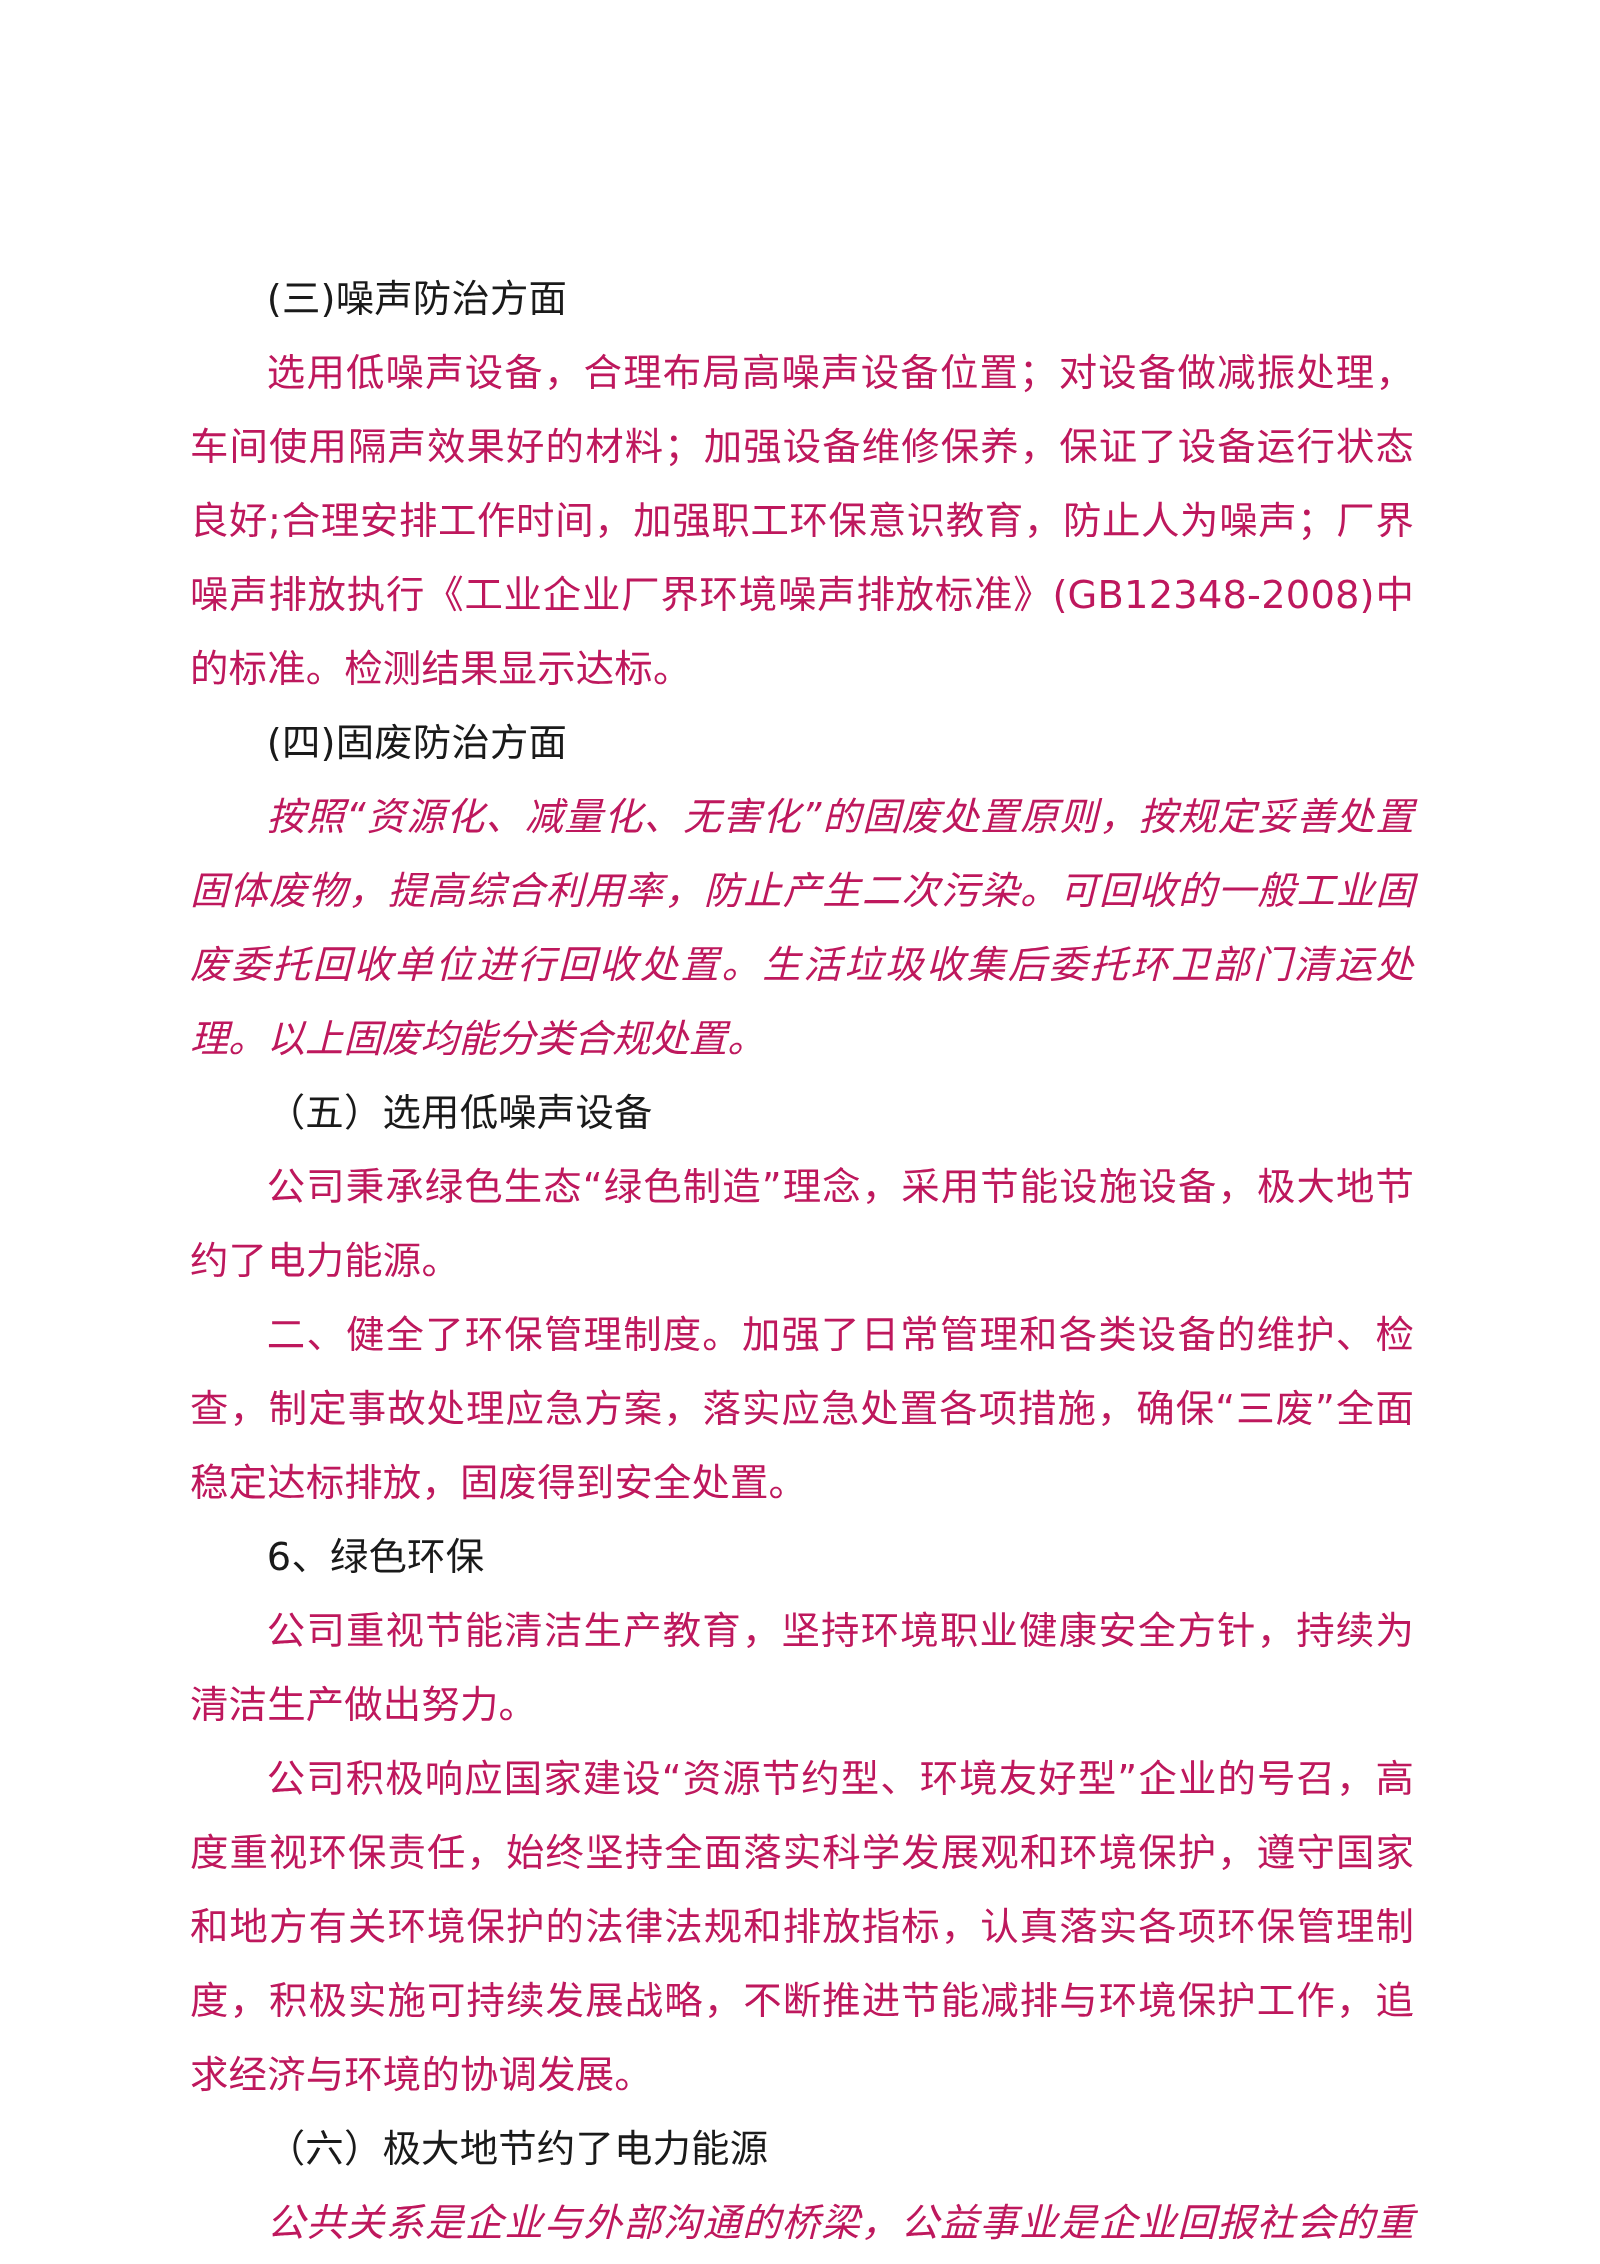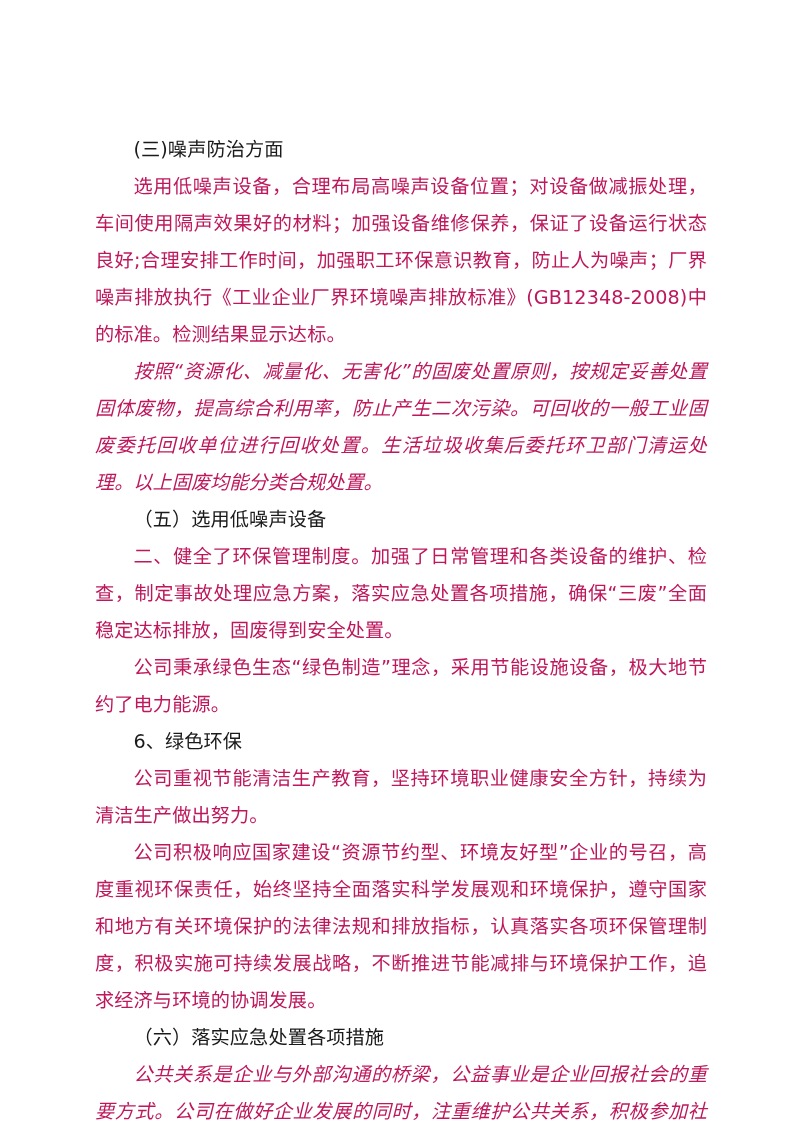--- a/index.html
+++ b/index.html
@@ -63,33 +63,34 @@
 </head>
 <body>
 
 <div class="page">
   <div class="doc-body">
 
     <div class="line indent-2">(三)噪声防治方面</div>
 
     <p class="para indent-2">选用低噪声设备，合理布局高噪声设备位置；对设备做减振处理，车间使用隔声效果好的材料；加强设备维修保养，保证了设备运行状态良好;合理安排工作时间，加强职工环保意识教育，防止人为噪声；厂界噪声排放执行《工业企业厂界环境噪声排放标准》(GB12348-2008)中的标准。检测结果显示达标。</p>
 
+    <div class="line indent-2">(四)固废防治方面</div>
 
     <p class="para indent-2 tight">按照“资源化、减量化、无害化”的固废处置原则，按规定妥善处置固体废物，提高综合利用率，防止产生二次污染。可回收的一般工业固废委托回收单位进行回收处置。生活垃圾收集后委托环卫部门清运处理。以上固废均能分类合规处置。</p>
 
     <div class="line indent-2">（五）选用低噪声设备</div>
 
+    <p class="para indent-2">公司秉承绿色生态“绿色制造”理念，采用节能设施设备，极大地节约了电力能源。</p>
+
     <p class="para indent-2">二、健全了环保管理制度。加强了日常管理和各类设备的维护、检查，制定事故处理应急方案，落实应急处置各项措施，确保“三废”全面稳定达标排放，固废得到安全处置。</p>
-
-    <p class="para indent-2">公司秉承绿色生态“绿色制造”理念，采用节能设施设备，极大地节约了电力能源。</p>
 
     <div class="line indent-2">6、绿色环保</div>
 
     <p class="para indent-2">公司重视节能清洁生产教育，坚持环境职业健康安全方针，持续为清洁生产做出努力。</p>
 
     <p class="para indent-2">公司积极响应国家建设“资源节约型、环境友好型”企业的号召，高度重视环保责任，始终坚持全面落实科学发展观和环境保护，遵守国家和地方有关环境保护的法律法规和排放指标，认真落实各项环保管理制度，积极实施可持续发展战略，不断推进节能减排与环境保护工作，追求经济与环境的协调发展。</p>
 
-    <div class="line indent-2">（六）落实应急处置各项措施</div>
+    <div class="line indent-2">（六）极大地节约了电力能源</div>
 
     <p class="para indent-2 tight">公共关系是企业与外部沟通的桥梁，公益事业是企业回报社会的重要方式。公司在做好企业发展的同时，注重维护公共关系，积极参加社会公益事业活动，促进企业与社会的共同进步。和谐的公共关系和良好的公共关系有助于企业形象的塑造。公司自觉、积极配合政府部门的监督与检查；主动关注社会舆论，接受媒体采访，向社会各界介绍公司相关情况，并虚心接受各方的意见和建议，充分尊重所有与公司相关的群体和个人，构筑和谐的公共关系。</p>
 
   </div>
 </div>
 
 </body></html>

